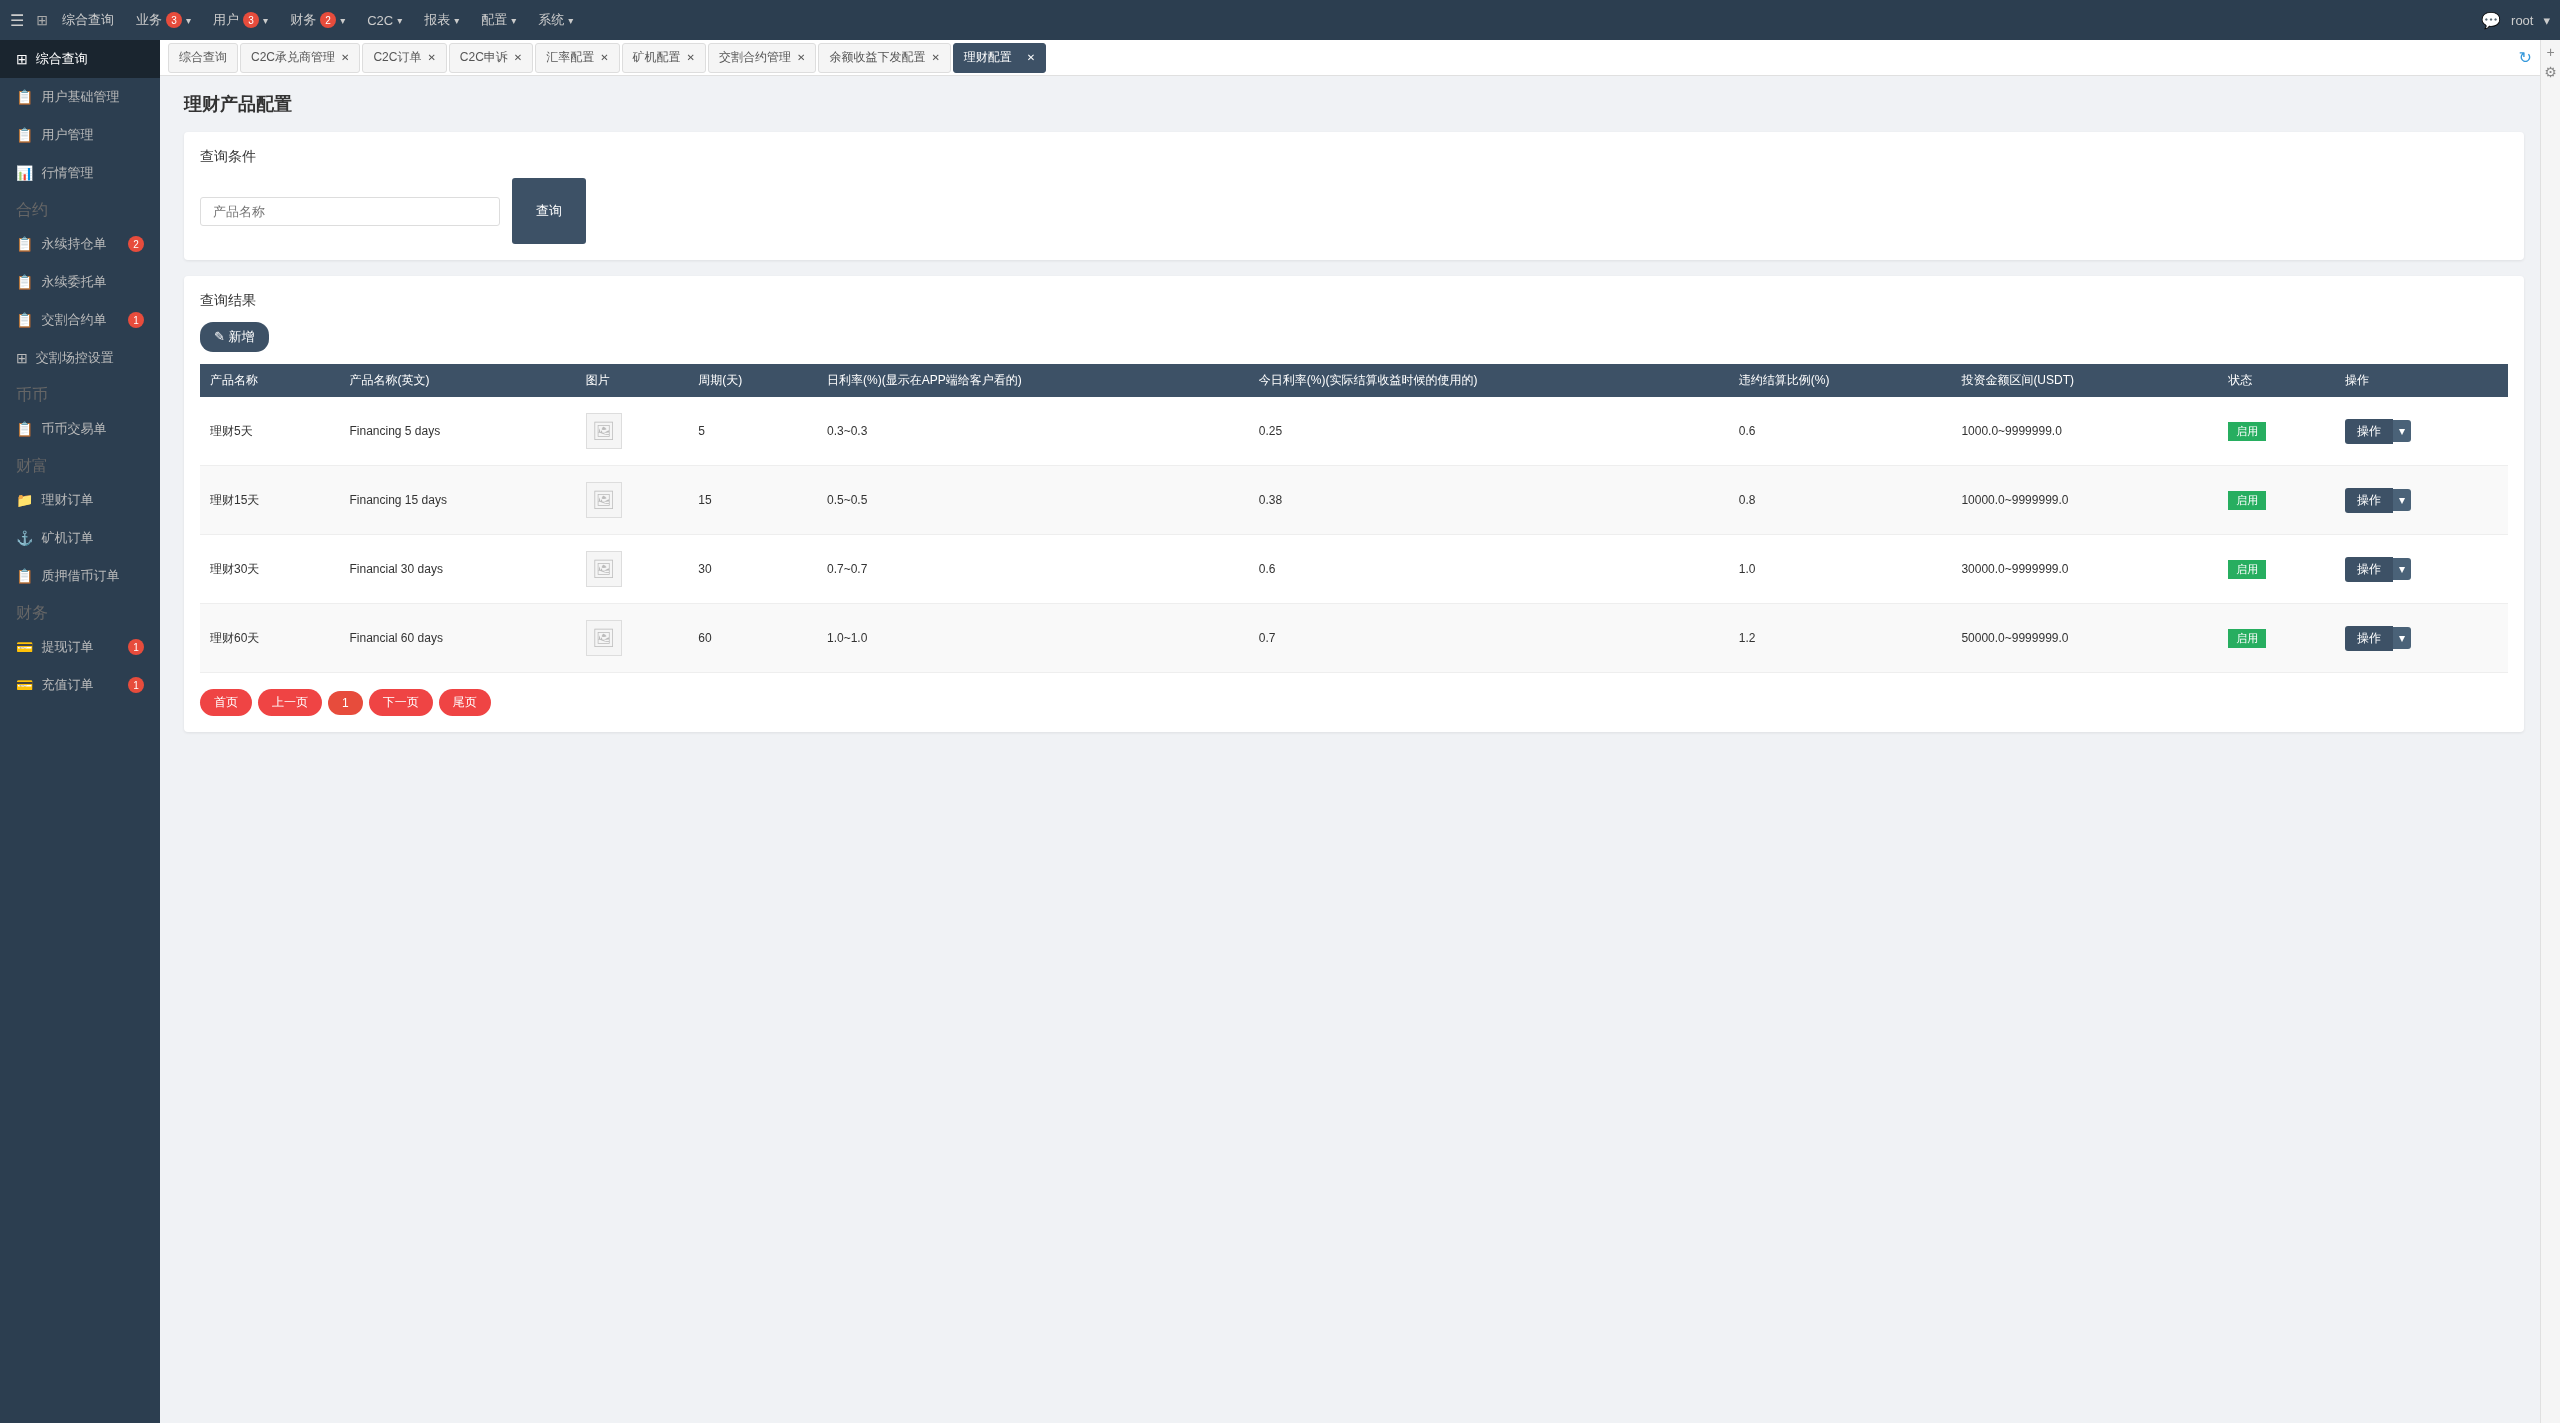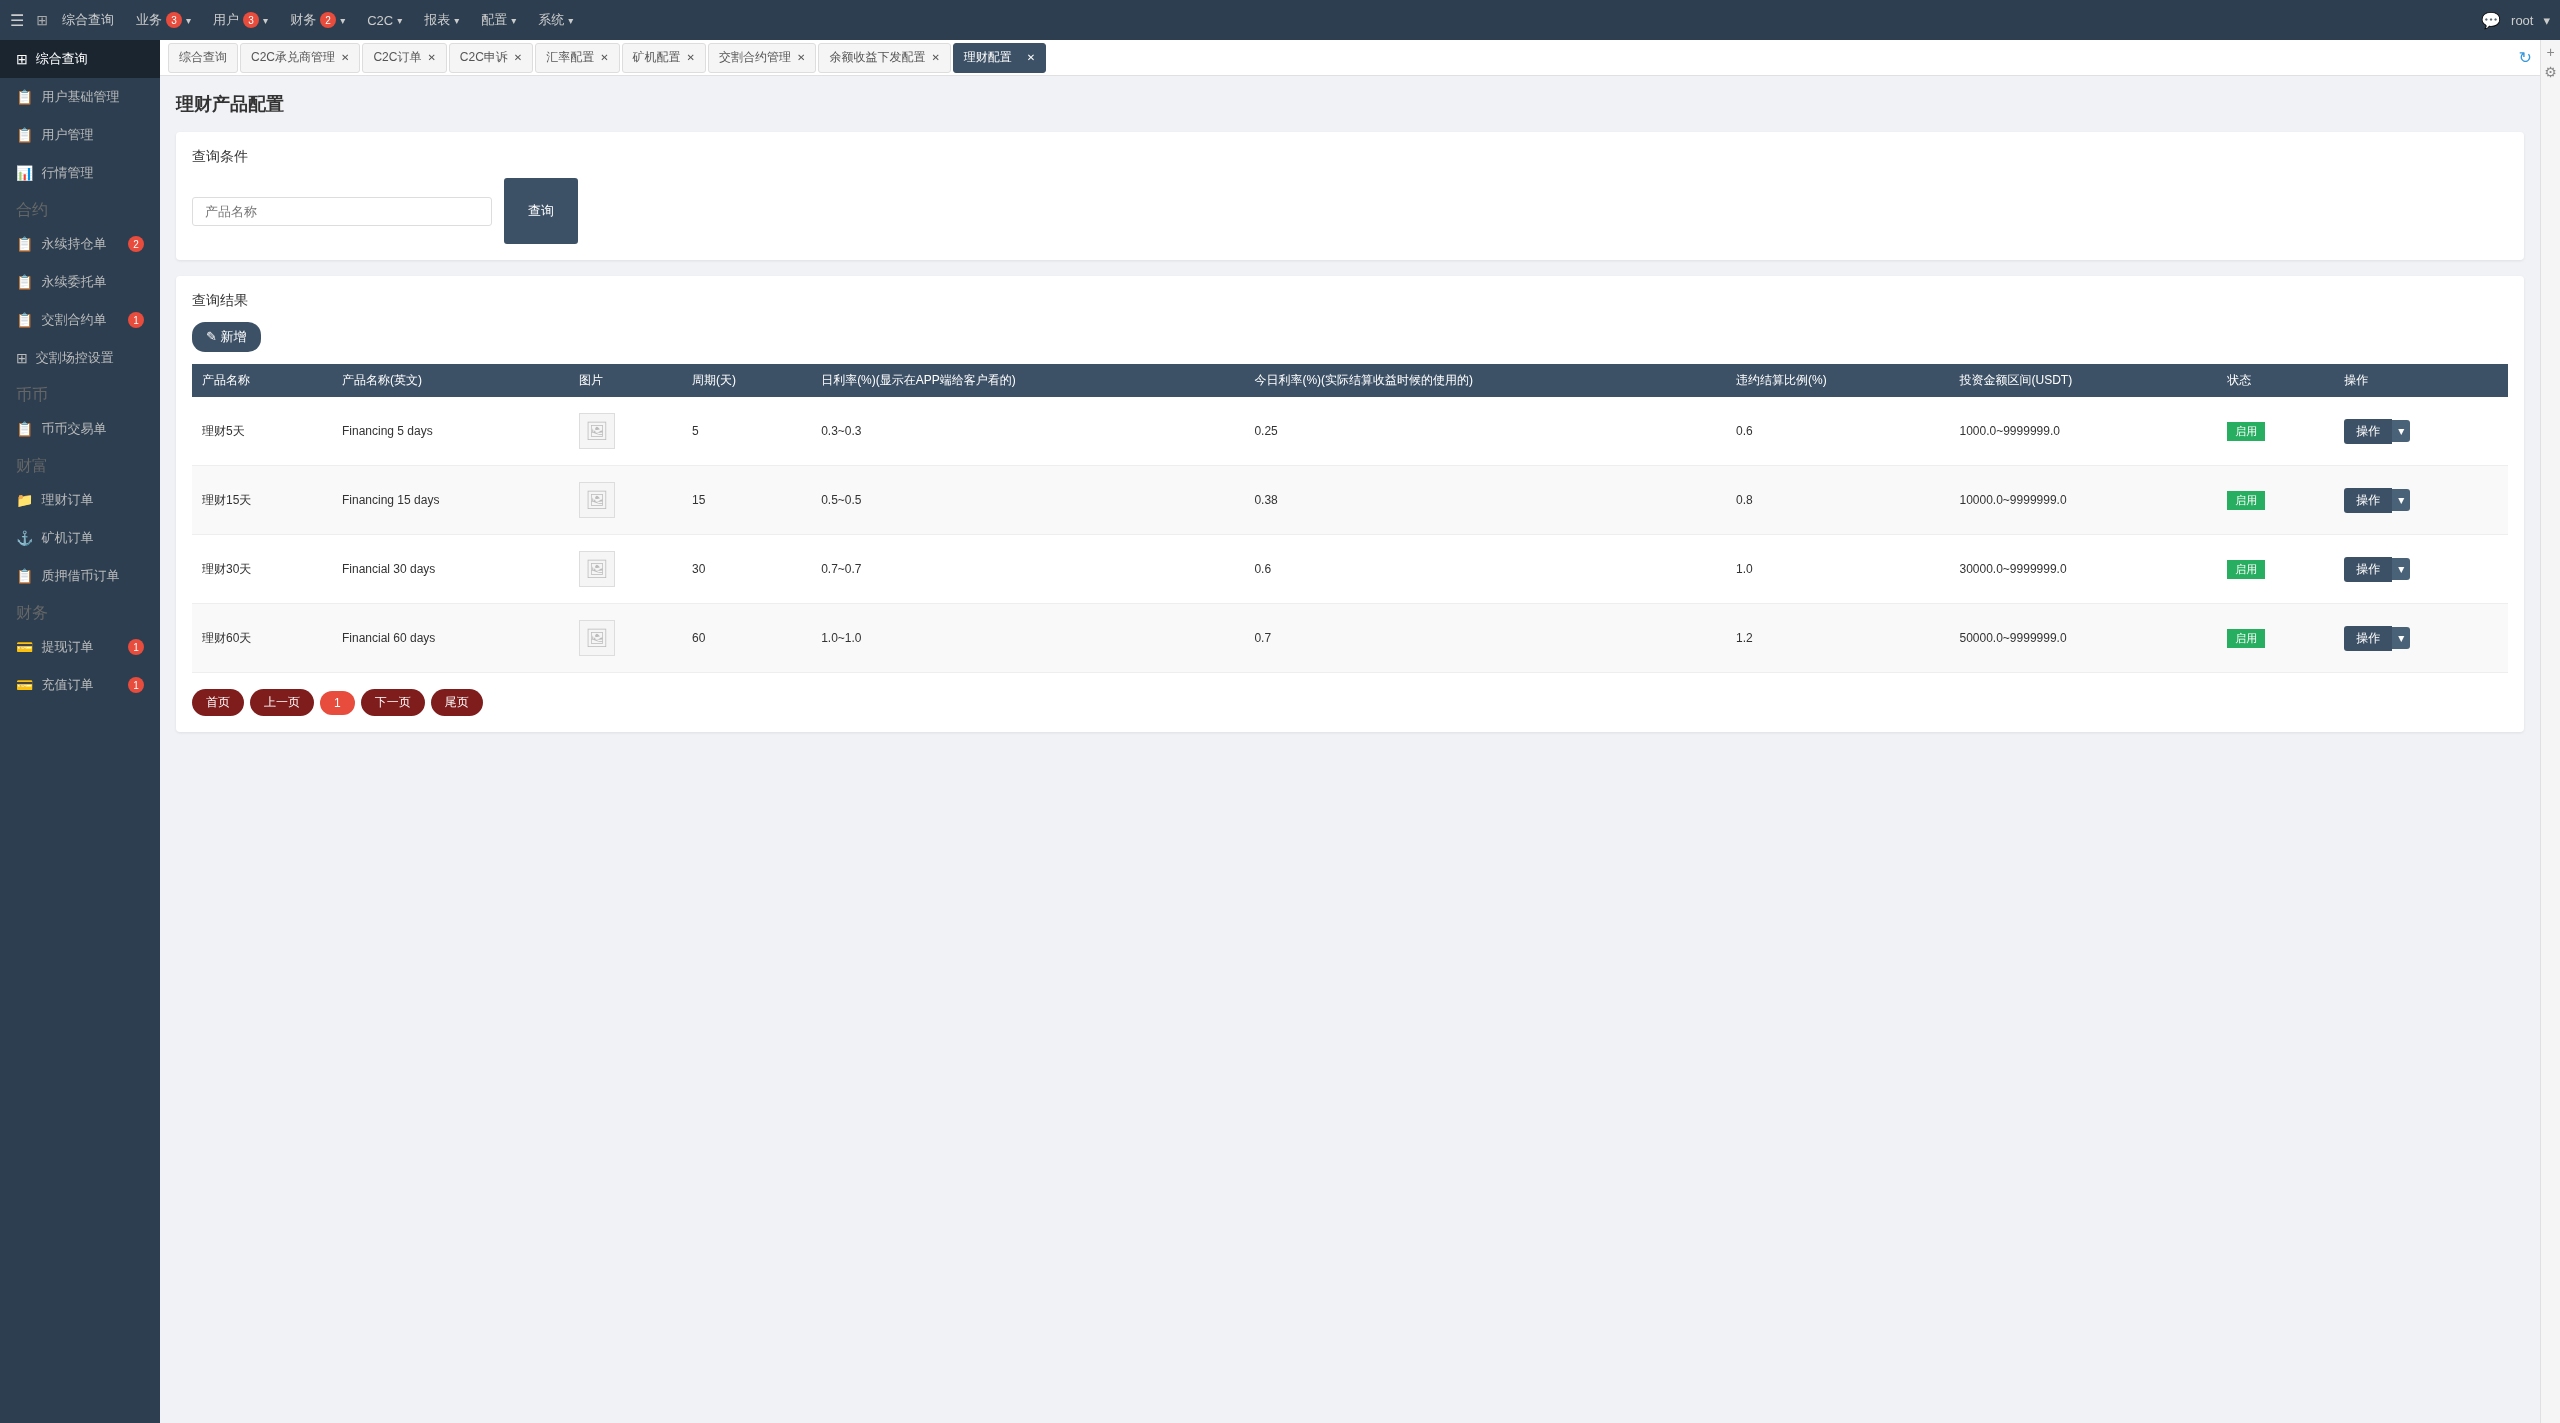--- a/index.html
+++ b/index.html
@@ -115,21 +115,21 @@
       font-size: 12px;
       color: #555;
       white-space: nowrap;
       background: #f5f5f5;
     }
     .tab.active { background: #3d5166; color: #fff; border-color: #3d5166; gap: 15px; }
     .tab .close-icon { font-size: 10px; cursor: pointer; }
     .tabs-refresh { margin-left: auto; color: #3498db; cursor: pointer; font-size: 16px; }
 
     
-    .page-content { flex: 1; overflow-y: auto; padding: 16px; }
+    .page-content { flex: 1; overflow-y: auto; padding: 16px; margin-left: 8px; }
 
     
     .page-title { font-size: 18px; font-weight: bold; color: #333; margin-bottom: 16px; }
 
     
     .card {
       background: #fff;
       border-radius: 4px;
       padding: 16px;
       margin-bottom: 16px;
@@ -233,21 +233,21 @@
       display: flex;
       align-items: center;
       justify-content: center;
       font-size: 18px;
       color: #bbb;
     }
 
     
     .pagination { display: flex; align-items: center; gap: 6px; margin-top: 16px; }
     .page-btn {
-      background: #7f1d1d;
+      background: #ef4444;
       color: #fff;
       border: none;
       border-radius: 20px;
       padding: 5px 14px;
       font-size: 12px;
       cursor: pointer;
     }
     .page-btn.current { background: #e74c3c; }
 
     

